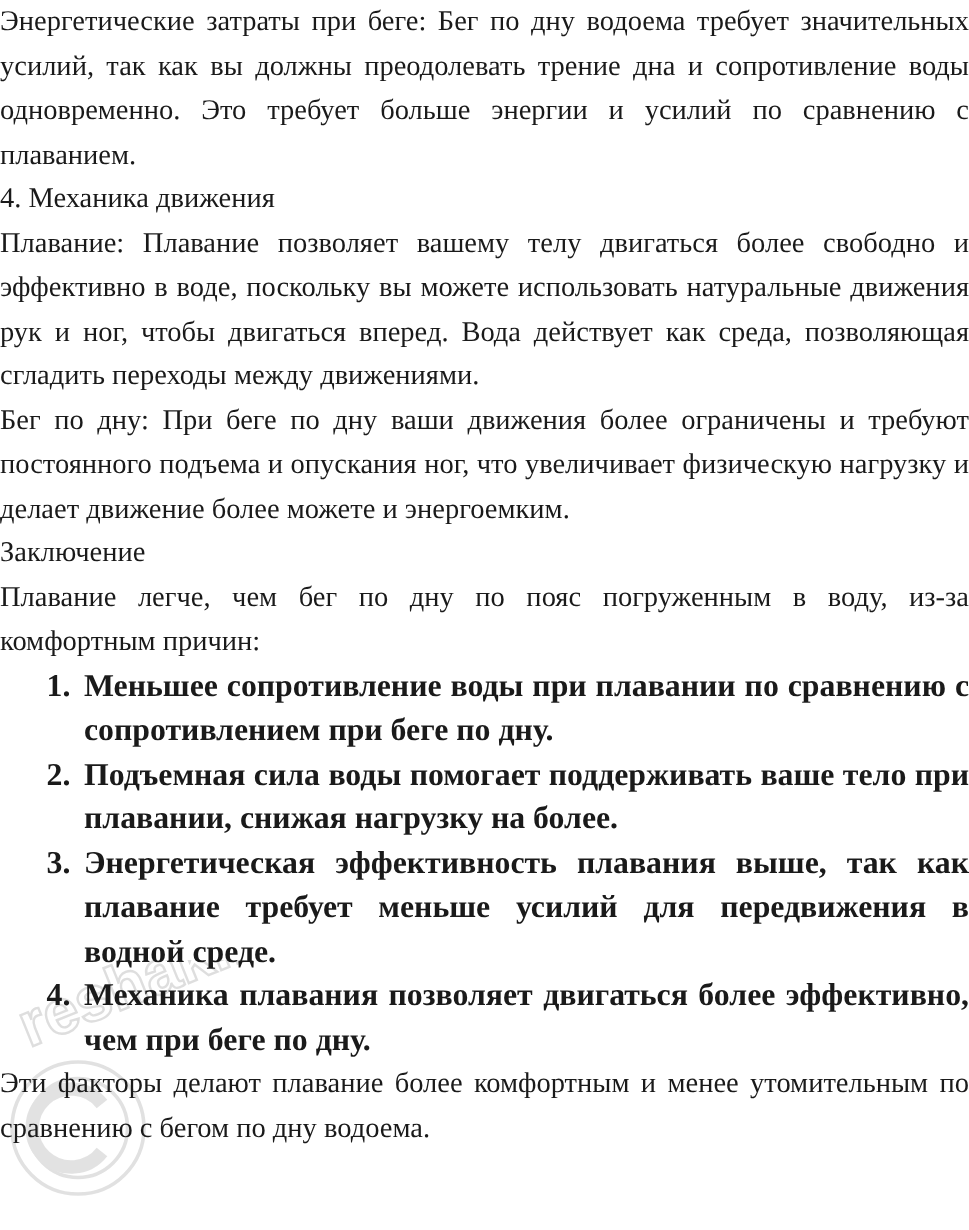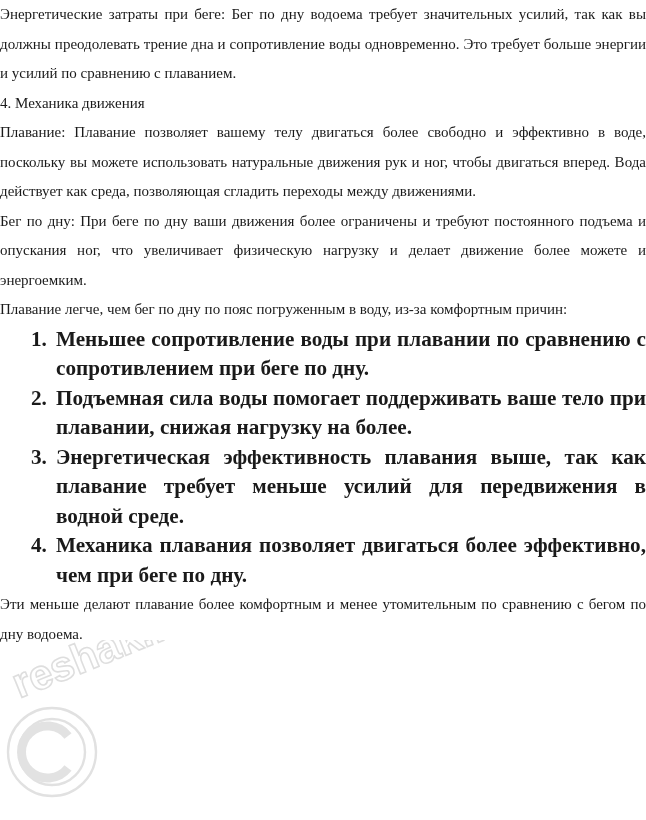--- a/index.html
+++ b/index.html
@@ -41,21 +41,21 @@
   
   .doc-body {
     position: relative;
     z-index: 5;
     padding: 0;
   }
 
   p.para {
     margin: 0;
     padding: 0;
-    font-size: 15px;
+    font-size: 19px;
     line-height: 29.5px;
     text-align: justify;
     text-justify: inter-word;
     letter-spacing: 0;
     word-spacing: 0;
   }
   p.para.nojust {
     text-align: left;
   }
   p.para:last-child {
@@ -118,39 +118,40 @@
   <div class="doc-body">
 
     <p class="para">Энергетические затраты при беге: Бег по дну водоема требует значительных усилий, так как вы должны преодолевать трение дна и сопротивление воды одновременно. Это требует больше энергии и усилий по сравнению с плаванием.</p>
 
     <p class="para nojust">4. Механика движения</p>
 
     <p class="para">Плавание: Плавание позволяет вашему телу двигаться более свободно и эффективно в воде, поскольку вы можете использовать натуральные движения рук и ног, чтобы двигаться вперед. Вода действует как среда, позволяющая сгладить переходы между движениями.</p>
 
     <p class="para">Бег по дну: При беге по дну ваши движения более ограничены и требуют постоянного подъема и опускания ног, что увеличивает физическую нагрузку и делает движение более можете и энергоемким.</p>
 
+    <p class="para nojust">Заключение</p>
 
     <p class="para">Плавание легче, чем бег по дну по пояс погруженным в воду, из-за комфортным причин:</p>
 
     <ol class="reasons">
       <li style="--marker: &quot;1.&quot;;">
         <span class="li-text">Меньшее сопротивление воды при плавании по сравнению с сопротивлением при беге по дну.</span>
       </li>
       <li style="--marker: &quot;2.&quot;;">
         <span class="li-text">Подъемная сила воды помогает поддерживать ваше тело при плавании, снижая нагрузку на более.</span>
       </li>
       <li style="--marker: &quot;3.&quot;;">
         <span class="li-text">Энергетическая эффективность плавания выше, так как плавание требует меньше усилий для передвижения в водной среде.</span>
       </li>
       <li style="--marker: &quot;4.&quot;;">
         <span class="li-text">Механика плавания позволяет двигаться более эффективно, чем при беге по дну.</span>
       </li>
     </ol>
 
-    <p class="para">Эти меньше делают плавание более комфортным и менее утомительным по сравнению с бегом по дну водоема.</p>
+    <p class="para">Эти факторы делают плавание более комфортным и менее утомительным по сравнению с бегом по дну водоема.</p>
 
   </div>
 </div>
 
 <style>
   
   ol.reasons > li::before { content: var(--marker, counter(reason) "."); }
 </style>
 
 </body></html>

